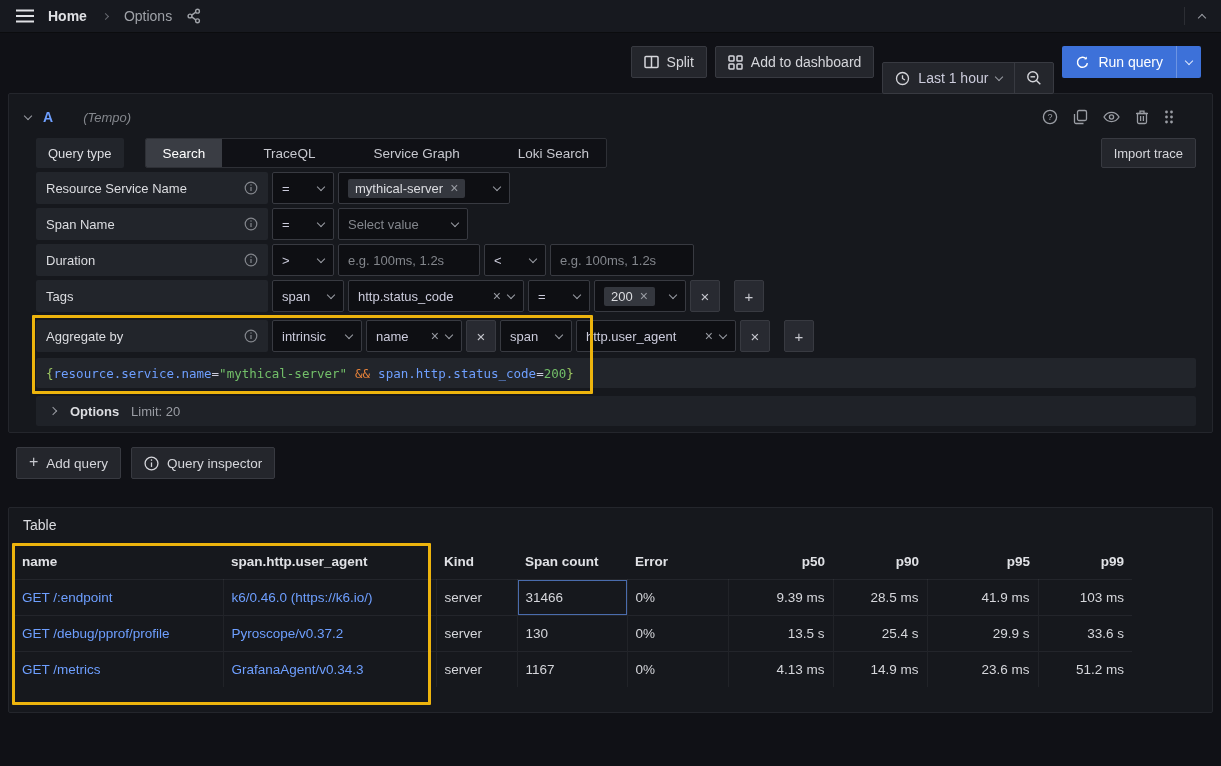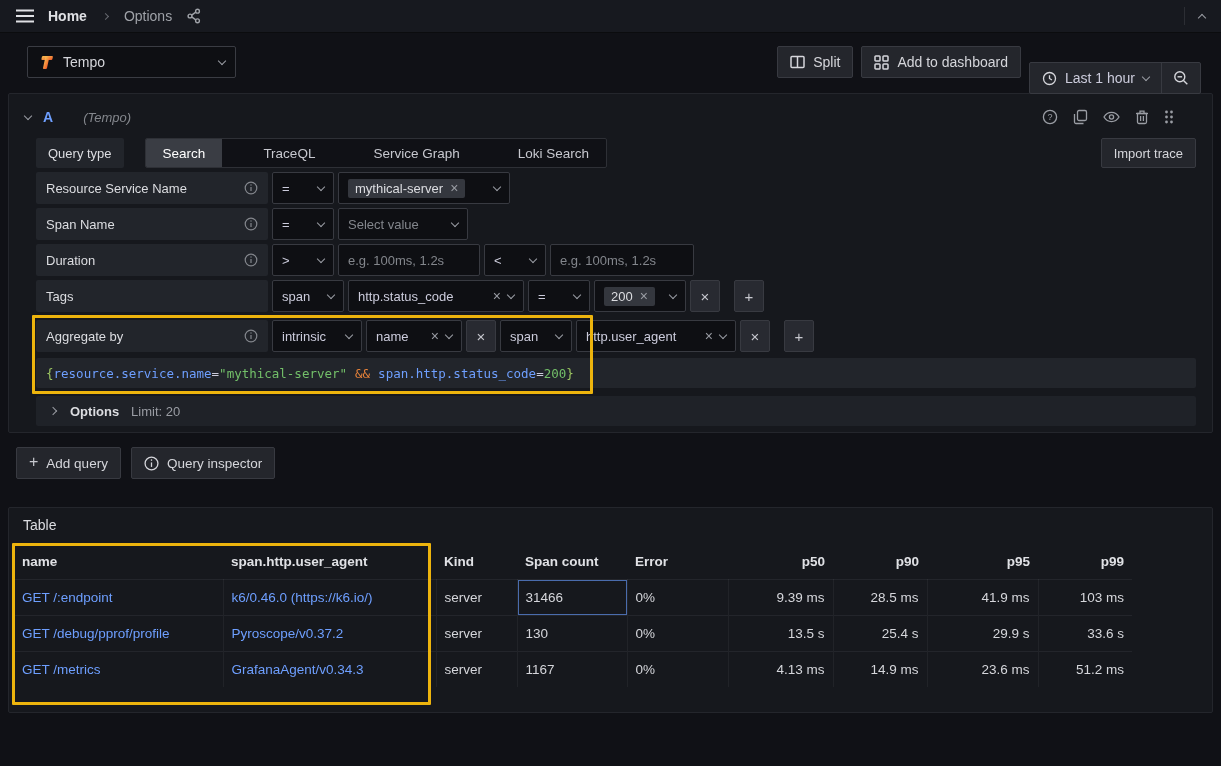--- a/index.html
+++ b/index.html
@@ -157,36 +157,20 @@
         <line x1="5.7" y1="8.9" x2="9.8" y2="11.9"></line>
       </svg>
   </span>
   <span class="nav-right">
     <span class="nav-divider"></span>
     <span class="chv up"></span>
   </span>
 </div>
 
 <div class="toolbar">
-  <div class="ds-picker">
-    <svg width="17" height="17" viewBox="0 0 17 17">
-      <defs>
-          <linearGradient id="tg" x1="0" y1="0" x2="1" y2="1">
-            <stop offset="0" stop-color="#f8c254"></stop>
-            <stop offset="1" stop-color="#f05a28"></stop>
-          </linearGradient>
-        </defs>
-      <g transform="skewX(-12)" fill="url(#tg)">
-          <rect x="4.5" y="2" width="11" height="4" rx="1"></rect>
-          <rect x="8" y="2" width="4" height="13" rx="1"></rect>
-        </g>
-    </svg>
-    <span class="lbl">Tempo</span>
-    <span class="chv"></span>
-  </div>
   <div class="tb-right">
     <div class="btn-sec">
       <svg width="15" height="14" viewBox="0 0 15 14" fill="none" stroke="#d5d6db" stroke-width="1.5">
           <rect x="1" y="1.5" width="13" height="11" rx="1"></rect>
           <line x1="7.5" y1="1.5" x2="7.5" y2="12.5"></line>
         </svg>
       <span>Split</span>
     </div>
     <div class="btn-sec">
       <svg width="15" height="15" viewBox="0 0 15 15" fill="none" stroke="#d5d6db" stroke-width="1.5">
@@ -205,20 +189,32 @@
           </svg>
         <span>Last 1 hour</span>
         <span class="chv"></span>
       </div>
       <div class="time-zoom">
         <svg width="16" height="16" viewBox="0 0 16 16" fill="none" stroke="#d5d6db" stroke-width="1.4">
             <circle cx="6.8" cy="6.8" r="5"></circle>
             <line x1="10.5" y1="10.5" x2="14.3" y2="14.3"></line>
             <line x1="4.5" y1="6.8" x2="9.1" y2="6.8"></line>
           </svg>
+      </div>
+    </div>
+    <div class="btn-run">
+      <div class="main">
+        <svg width="15" height="15" viewBox="0 0 16 16" fill="none" stroke="#ffffff" stroke-width="1.6">
+            <path d="M13.2 8.6A5.3 5.3 0 1 1 12 4.4"></path>
+            <path d="M12.6 1.6v3h-3z" fill="#ffffff" stroke="none"></path>
+          </svg>
+        <span>Run query</span>
+      </div>
+      <div class="caret">
+        <span class="chv"></span>
       </div>
     </div>
   </div>
 </div>
 
 <div class="panel">
   <div class="q-header">
     <span class="chv"></span>
     <span class="ref-id">A</span>
     <span class="ds-hint">(Tempo)</span>

